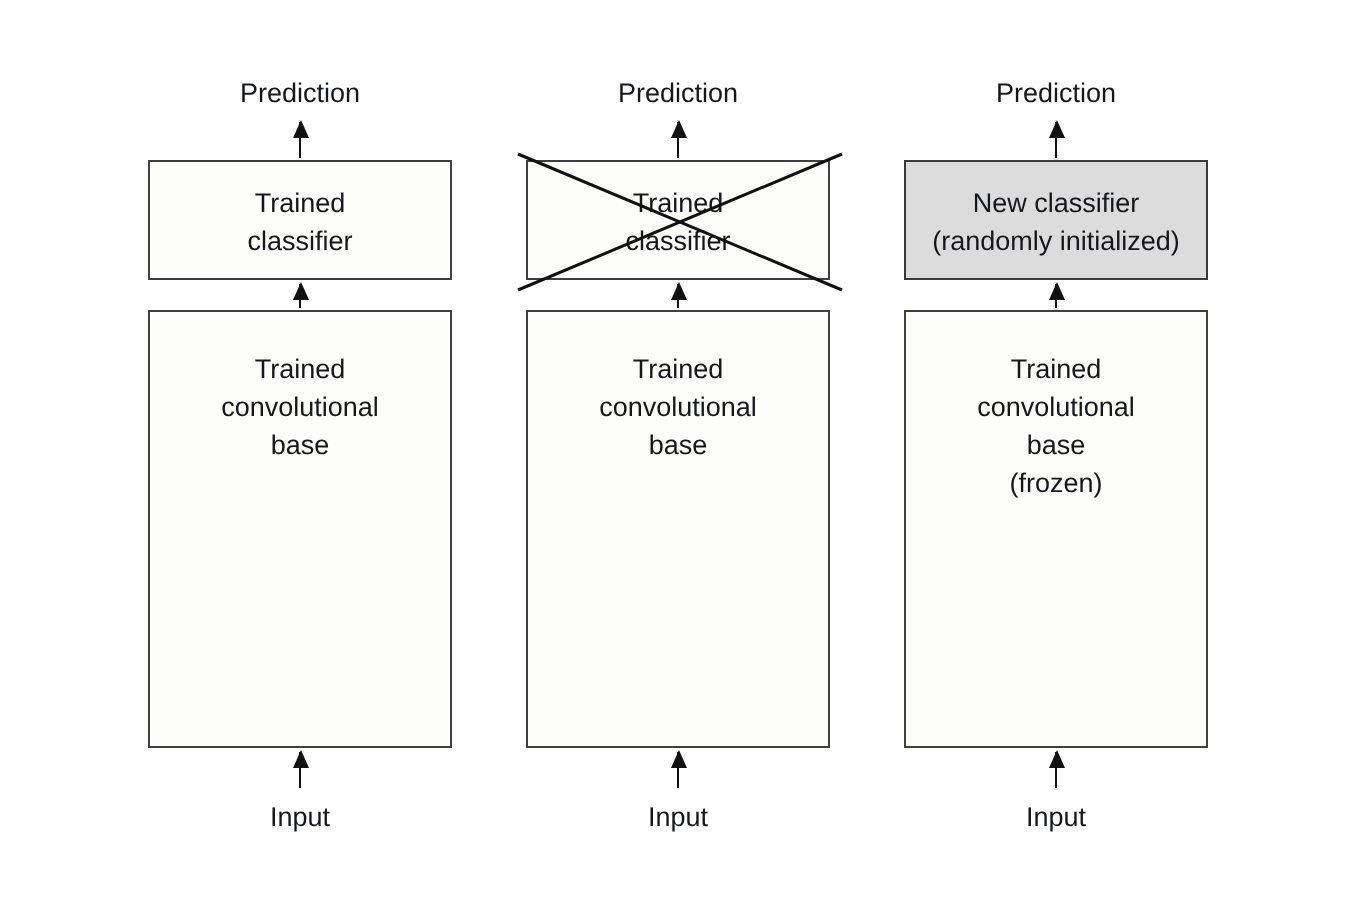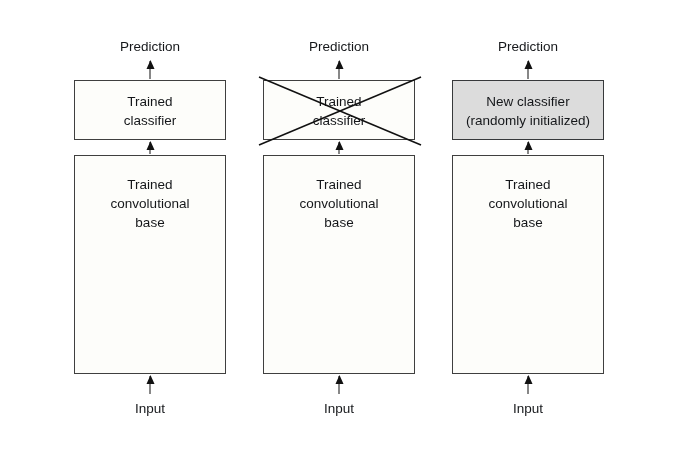--- a/index.html
+++ b/index.html
@@ -139,20 +139,21 @@
       <div class="box-text" style="top:30px;">(randomly initialized)</div>
       <div class="box-text" style="top:11px;">New classifier</div>
     </div>
 
     <div class="arrow" style="left:528px; top:142px; height:12px;"></div>
 
     <div class="box" style="left:452px; top:155px; width:152px; height:219px;">
       <div class="box-text" style="top:19px;">Trained</div>
       <div class="box-text" style="top:38px;">convolutional</div>
       <div class="box-text" style="top:57px;">base</div>
+      <div class="box-text" style="top:76px;">(frozen)</div>
     </div>
 
     <div class="arrow" style="left:528px; top:376px; height:18px;"></div>
 
     <div class="label" style="left:528px; top:401px;">Input</div>
   </div>
 
 </div>
 
 </body></html>

